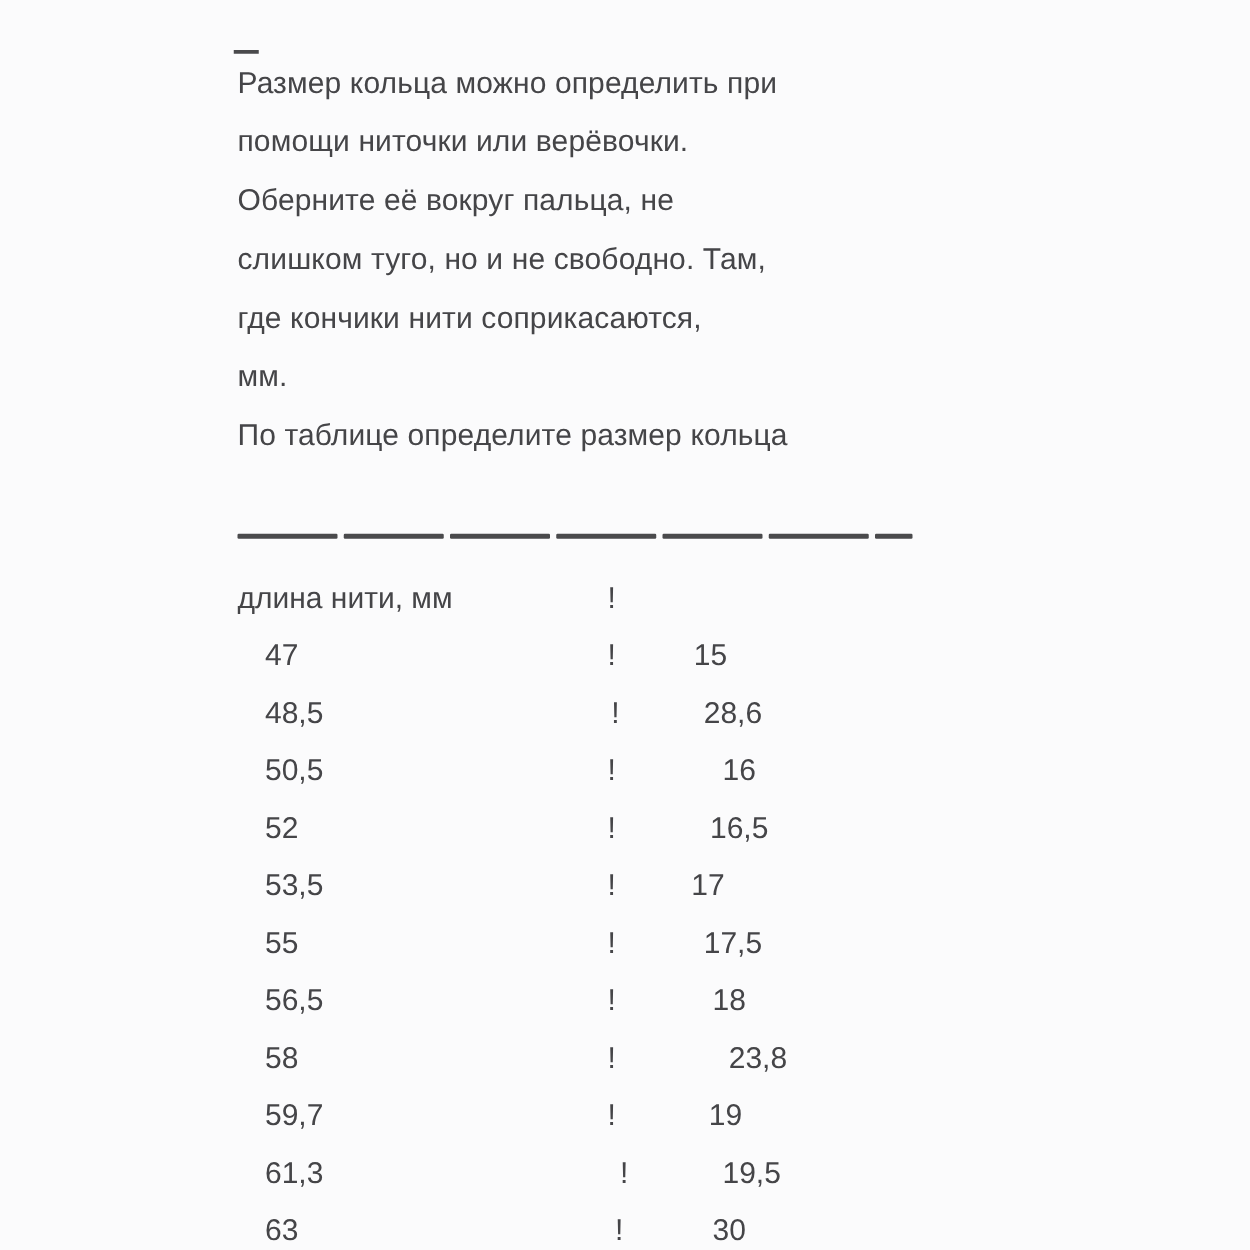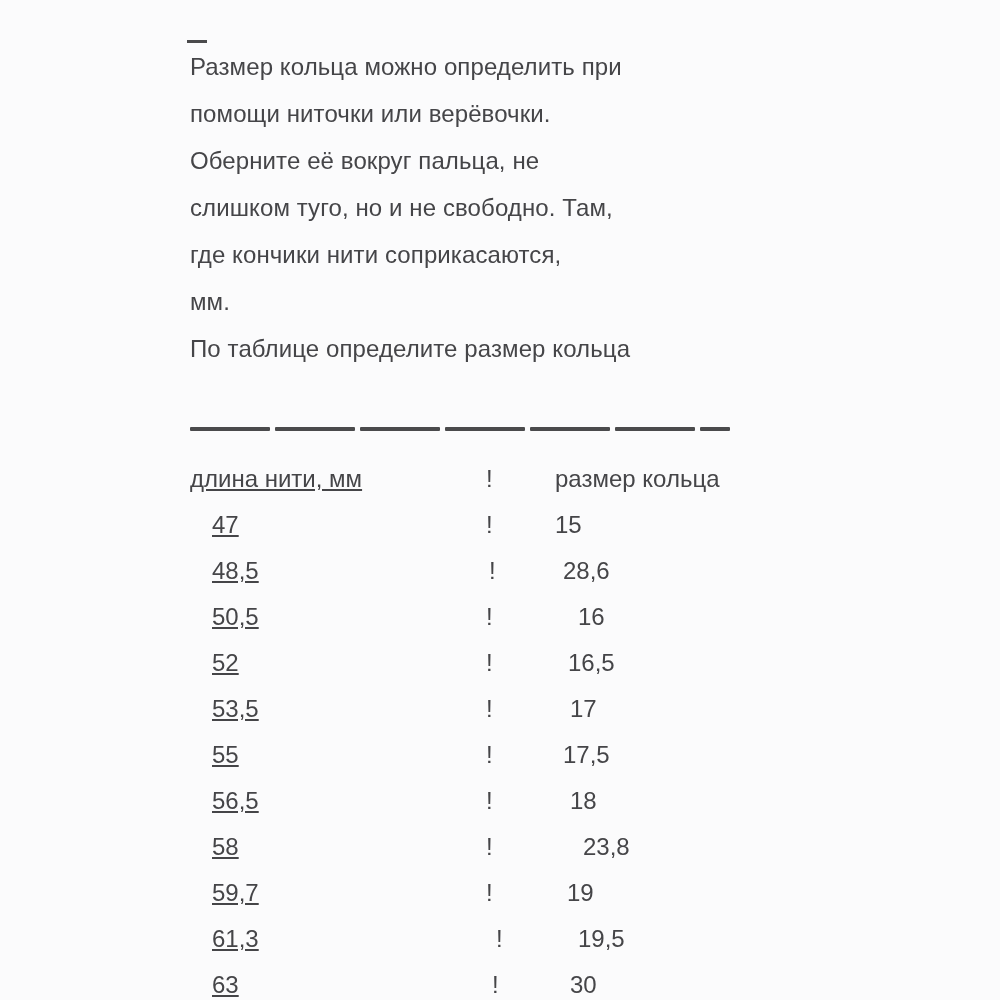--- a/index.html
+++ b/index.html
@@ -65,31 +65,31 @@
   .thead {
     position: absolute;
     left: 190px; top: 416px;
     width: 680px;
   }
   .tbody {
     position: absolute;
     left: 190px; top: 462px;
     width: 680px;
   }
-  .c-len  { position: absolute; left: 0; text-decoration: underline; }
+  .c-len  { position: absolute; left: 0; }
   .c-sep  { position: absolute; left: 296px; }
   .c-size { position: absolute; left: 365px; }
   .trow .c-len { left: 22px; }
 
   
   .trow:nth-child(2)  .c-sep  { left: 299px; }
   .trow:nth-child(2)  .c-size { left: 373px; }
   .trow:nth-child(3)  .c-size { left: 388px; }
   .trow:nth-child(4)  .c-size { left: 378px; }
-  .trow:nth-child(5)  .c-size { left: 380px; }
+  .trow:nth-child(5)  .c-size { left: 363px; }
   .trow:nth-child(6)  .c-size { left: 373px; }
   .trow:nth-child(7)  .c-size { left: 380px; }
   .trow:nth-child(8)  .c-size { left: 393px; }
   .trow:nth-child(9)  .c-size { left: 377px; }
   .trow:nth-child(10) .c-sep  { left: 306px; }
   .trow:nth-child(10) .c-size { left: 388px; text-align: right; }
   .trow:nth-child(11) .c-sep  { left: 302px; }
   .trow:nth-child(11) .c-size { left: 380px; }
 </style>
 </head>
@@ -115,21 +115,20 @@
     <span></span>
     <span></span>
     <span></span>
     <span></span>
     <span></span>
   </div>
 
   <div class="thead">
     <span class="c-len">длина нити, мм</span>
     <span class="c-sep">!</span>
-    <span class="c-size">размер кольца</span>
   </div>
 
   <div class="tbody">
     <div class="trow">
       <span class="c-len">47</span>
       <span class="c-sep">!</span>
       <span class="c-size">15</span>
     </div>
     <div class="trow">
       <span class="c-len">48,5</span>

